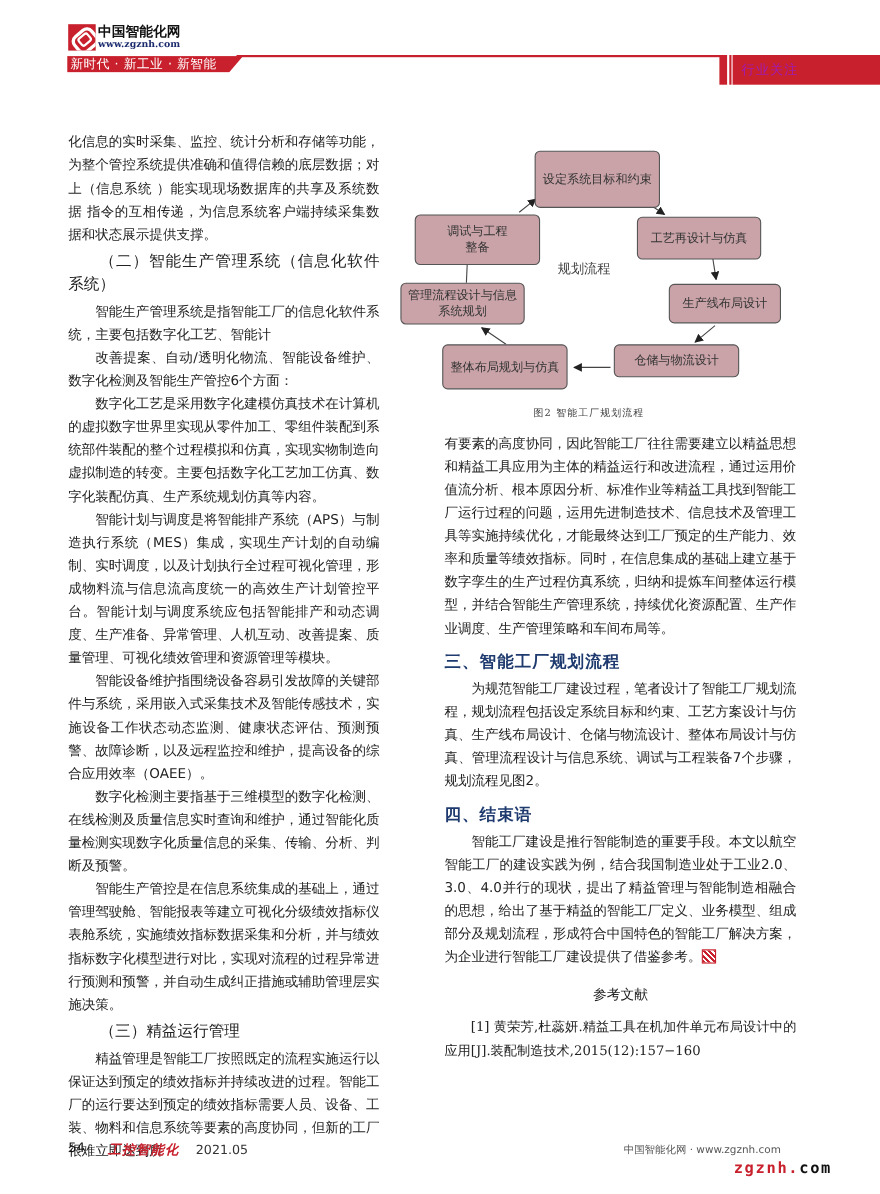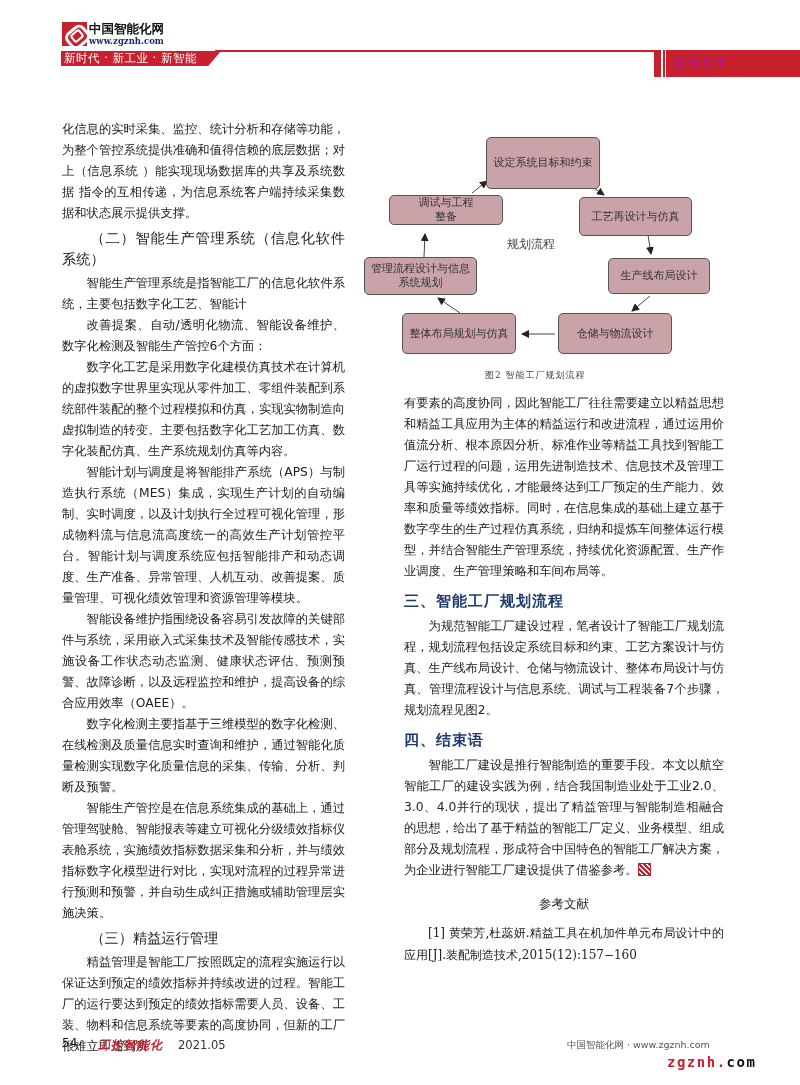--- a/index.html
+++ b/index.html
@@ -88,24 +88,24 @@
     <line x1="288" y1="115" x2="291" y2="134" stroke="#444" stroke-width="1" marker-end="url(#ah)"></line>
     <line x1="290" y1="176" x2="272" y2="191" stroke="#444" stroke-width="1" marker-end="url(#ah)"></line>
     <line x1="195" y1="214" x2="162" y2="214" stroke="#444" stroke-width="1" marker-end="url(#ah)"></line>
     <line x1="100" y1="193" x2="78" y2="178" stroke="#444" stroke-width="1" marker-end="url(#ah)"></line>
     <line x1="64" y1="137" x2="65" y2="114" stroke="#444" stroke-width="1" marker-end="url(#ah)"></line>
     <line x1="112" y1="73" x2="127" y2="61" stroke="#444" stroke-width="1" marker-end="url(#ah)"></line>
   </svg>
   <div class="box" style="left:126px; top:17px; width:114px; height:52px;">设定系统目标和约束</div>
   <div class="box" style="left:219px; top:77px; width:113px; height:39px;">工艺再设计与仿真</div>
   <div class="box" style="left:238px; top:138px; width:102px; height:36px;margin-left:10px;">生产线布局设计</div>
-  <div class="box" style="left:198px; top:193px; width:114px; height:41px;">仓储与物流设计</div>
+  <div class="box" style="left:198px; top:193px; width:114px; height:30px;">仓储与物流设计</div>
   <div class="box" style="left:42px; top:193px; width:114px; height:41px;">整体布局规划与仿真</div>
   <div class="box" style="left:4px; top:137px; width:113px; height:38px; padding:0 6px;">管理流程设计与信息系统规划</div>
-  <div class="box" style="left:17px; top:75px; width:114px; height:30px; padding:0 26px;margin-left:12px;">调试与工程整备</div>
+  <div class="box" style="left:17px; top:75px; width:114px; height:46px; padding:0 26px;">调试与工程整备</div>
   <div class="center-label">规划流程</div>
   <div class="caption">图2 智能工厂规划流程</div>
 </div>
 
 <div class="col col-right">
   <p>有要素的高度协同，因此智能工厂往往需要建立以精益思想和精益工具应用为主体的精益运行和改进流程，通过运用价值流分析、根本原因分析、标准作业等精益工具找到智能工厂运行过程的问题，运用先进制造技术、信息技术及管理工具等实施持续优化，才能最终达到工厂预定的生产能力、效率和质量等绩效指标。同时，在信息集成的基础上建立基于数字孪生的生产过程仿真系统，归纳和提炼车间整体运行模型，并结合智能生产管理系统，持续优化资源配置、生产作业调度、生产管理策略和车间布局等。</p>
   <div class="sec-heading">三、智能工厂规划流程</div>
   <p class="indent">为规范智能工厂建设过程，笔者设计了智能工厂规划流程，规划流程包括设定系统目标和约束、工艺方案设计与仿真、生产线布局设计、仓储与物流设计、整体布局设计与仿真、管理流程设计与信息系统、调试与工程装备7个步骤，规划流程见图2。</p>
   <div class="sec-heading">四、结束语</div>
   <p class="indent"><span>智能工厂建设是推行智能制造的重要手段。本文以航空智能工厂的建设实践为例，结合我国制造业处于工业2.0、3.0、4.0并行的现状，提出了精益管理与智能制造相融合的思想，给出了基于精益的智能工厂定义、业务模型、组成部分及规划流程，形成符合中国特色的智能工厂解决方案，为企业进行智能工厂建设提供了借鉴参考。</span><span class="endmark"></span></p>

